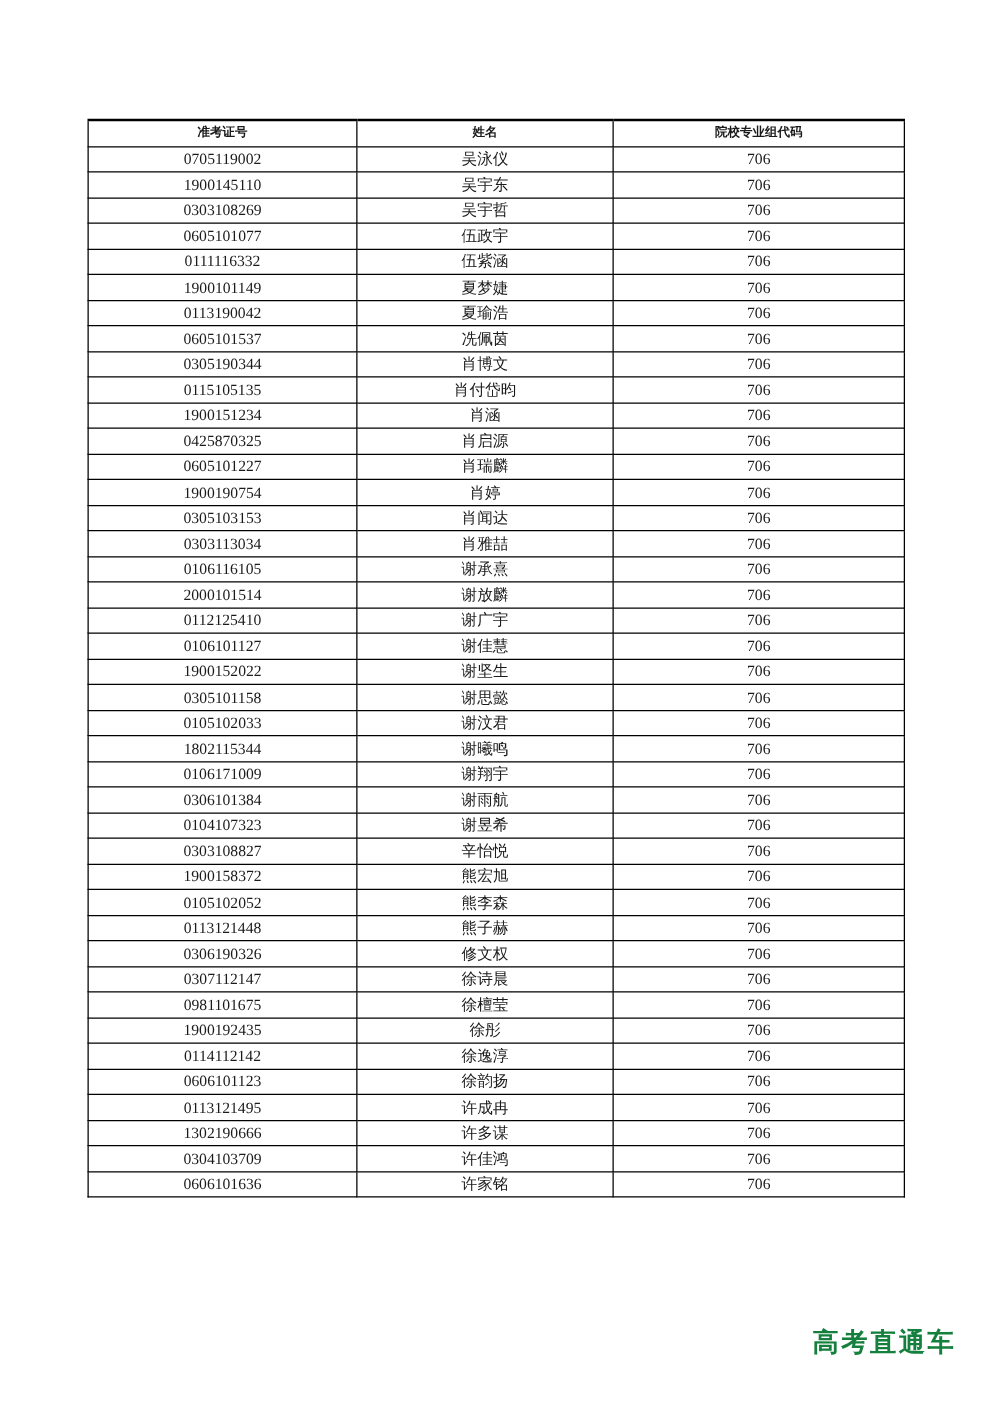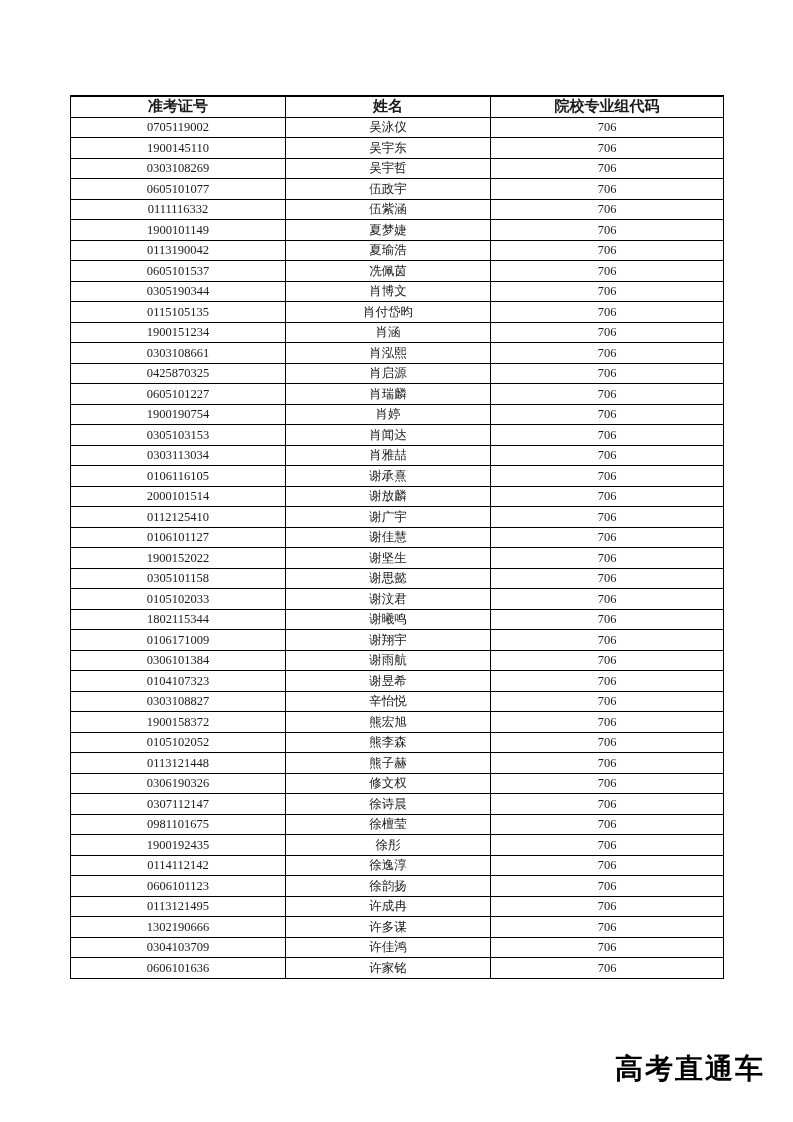--- a/index.html
+++ b/index.html
@@ -31,21 +31,21 @@
     padding: 0;
     text-align: center;
     vertical-align: middle;
     font-size: 12.5px;
     line-height: 1;
     white-space: nowrap;
     overflow: hidden;
   }
   table.roster th {
     font-weight: bold;
-    font-size: 15px;
+    font-size: 10px;
     border-top-width: 2px;
     border-bottom-width: 1.5px;
   }
   table.roster tr:last-child td {
     border-bottom-width: 1.5px;
     margin-top: 24px;
   }
   table.roster th:first-child,
   table.roster td:first-child {
     border-left-width: 1.5px;
@@ -55,24 +55,24 @@
     border-right-width: 1.5px;
   }
   col.c-exam   { width: 215px; }
   col.c-name   { width: 205px; }
   col.c-group  { width: 233px; }
   .watermark {
     position: absolute;
     right: 28px;
     bottom: 34px;
     font-family: "Liberation Sans", "DejaVu Sans", sans-serif;
-    font-size: 28px;
+    font-size: 21px;
     font-weight: bold;
     letter-spacing: 2px;
-    color: #000000;
+    color: #15803d;
     user-select: none;
   }
 </style>
 </head>
 <body>
 
 <div class="page">
 
   <table class="roster">
     <colgroup>
@@ -137,25 +137,20 @@
           <td>0115105135</td>
           <td>肖付岱昀</td>
           <td>706</td>
         </tr>
         <tr>
           <td>1900151234</td>
           <td>肖涵</td>
           <td>706</td>
         </tr>
         <tr>
-          <td>0303108661</td>
-          <td>肖泓熙</td>
-          <td>706</td>
-        </tr>
-        <tr>
           <td>0425870325</td>
           <td>肖启源</td>
           <td>706</td>
         </tr>
         <tr>
           <td>0605101227</td>
           <td>肖瑞麟</td>
           <td>706</td>
         </tr>
         <tr>

